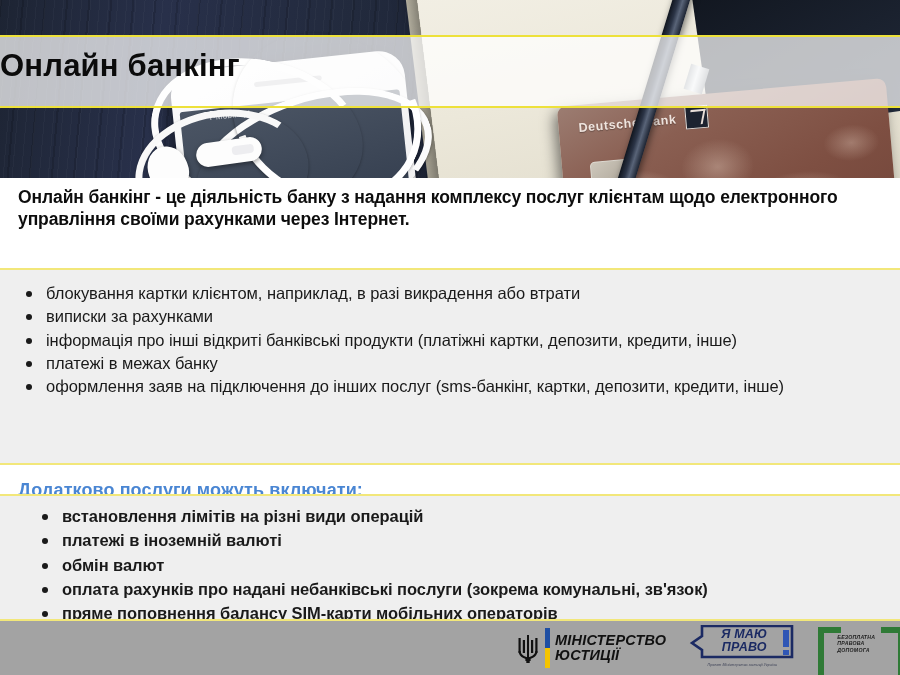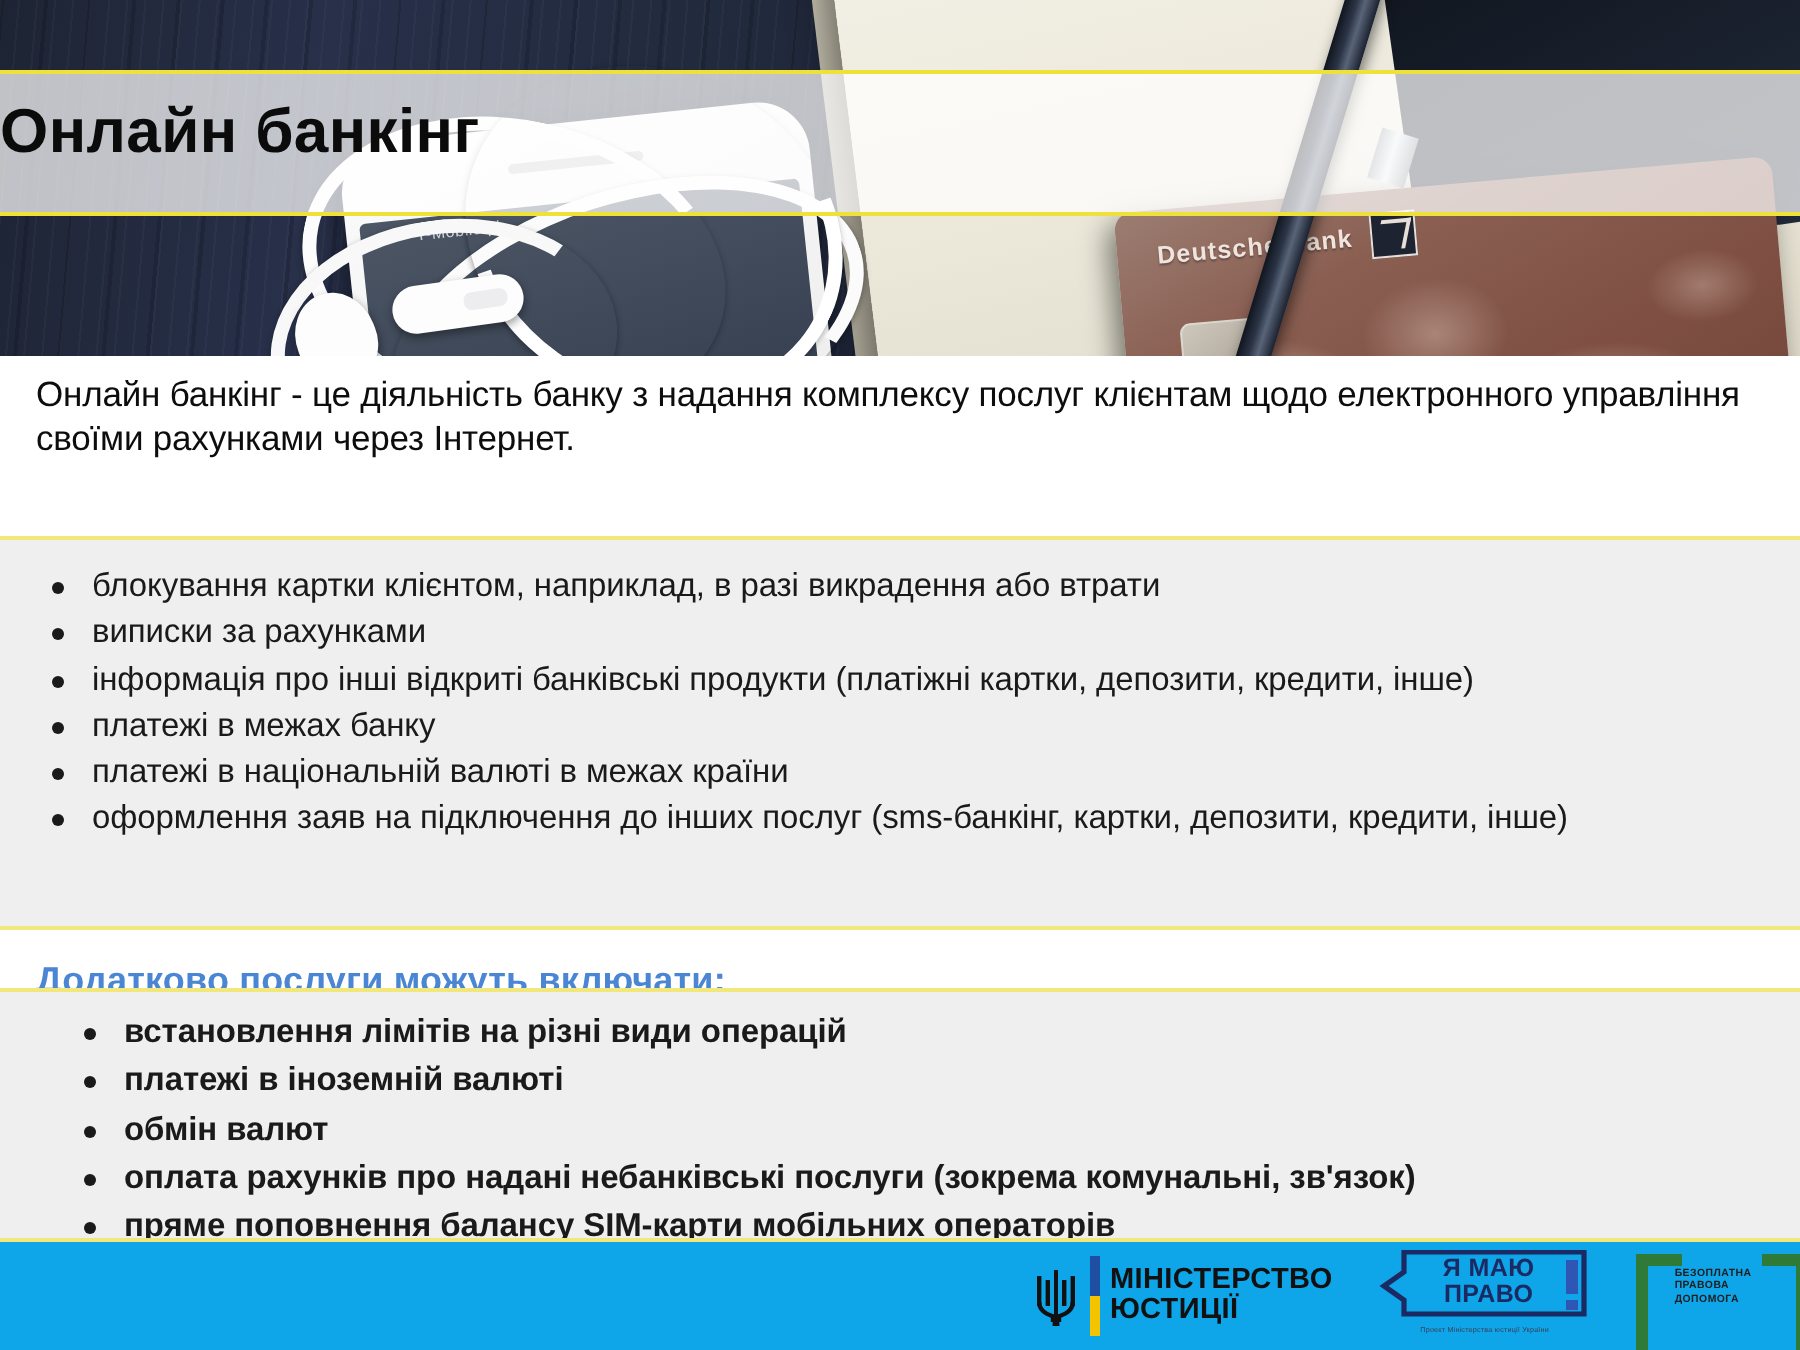--- a/index.html
+++ b/index.html
@@ -235,21 +235,21 @@
     letter-spacing: .2px;
     font-family: "Liberation Sans", "DejaVu Sans", sans-serif;
   }
 
   
   .intro {
     position: absolute;
     left: 18px; top: 186px;
     width: 866px;
     font-size: 17.5px;
-    font-weight: 400;
+    font-weight: 700;
     line-height: 1.28;
     color: #0d0d0d;
     letter-spacing: -0.1px;
   }
   .section-head {
     position: absolute;
     left: 18px;
     font-size: 18px;
     font-weight: 700;
     color: #4a86d3;
@@ -311,21 +311,22 @@
     left: 62px; top: 506px;
     width: 810px;
   }
   .list-2 li { margin-bottom: 3px; font-weight: bold; }
 
   
   .footer {
     position: absolute;
     left: 0; top: 621px;
     width: 900px; height: 54px;
-    background: #0ea5e9;
+    background: #a3a3a3;
+    font-style: italic;
   }
   .logos {
     position: absolute;
     left: 516px; top: 4px;
     display: flex;
     align-items: center;
     gap: 22px;
   }
   
   .logo-moj {
@@ -462,21 +463,20 @@
 
   <div class="intro">Онлайн банкінг - це діяльність банку з надання комплексу послуг клієнтам щодо електронного управління своїми рахунками через Інтернет.</div>
 
   <div class="rule rule-a"></div>
   <div class="panel panel-1"></div>
   <ul class="bullets list-1">
     <li>блокування картки клієнтом, наприклад, в разі викрадення або втрати</li>
     <li>виписки за рахунками</li>
     <li>інформація про інші відкриті банківські продукти (платіжні картки, депозити, кредити, інше)</li>
     <li>платежі в межах банку</li>
-    <li>платежі в національній валюті в межах країни</li>
     <li>оформлення заяв на підключення до інших послуг (sms-банкінг, картки, депозити, кредити, інше)</li>
   </ul>
 
   <div class="rule rule-b"></div>
   <div class="section-head head-2">Додатково послуги можуть включати:</div>
   <div class="rule rule-c"></div>
   <div class="panel panel-2"></div>
   <ul class="bullets list-2">
     <li>встановлення лімітів на різні види операцій</li>
     <li>платежі в іноземній валюті</li>

